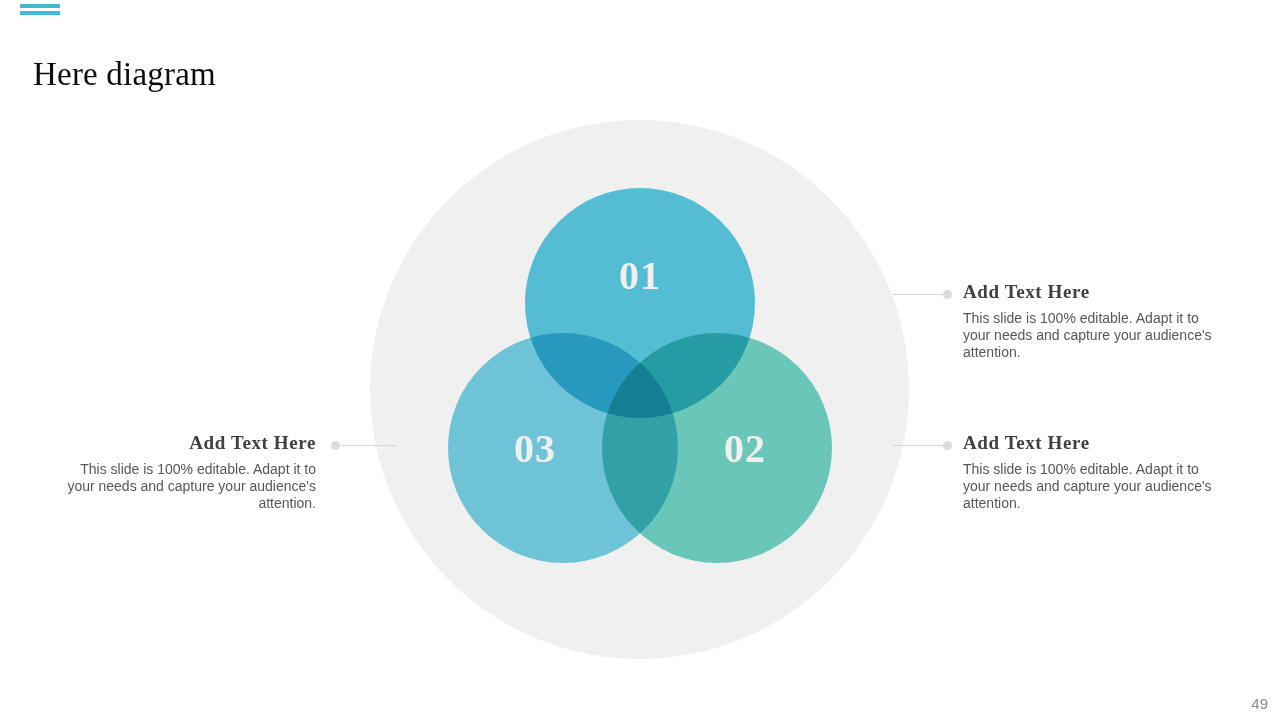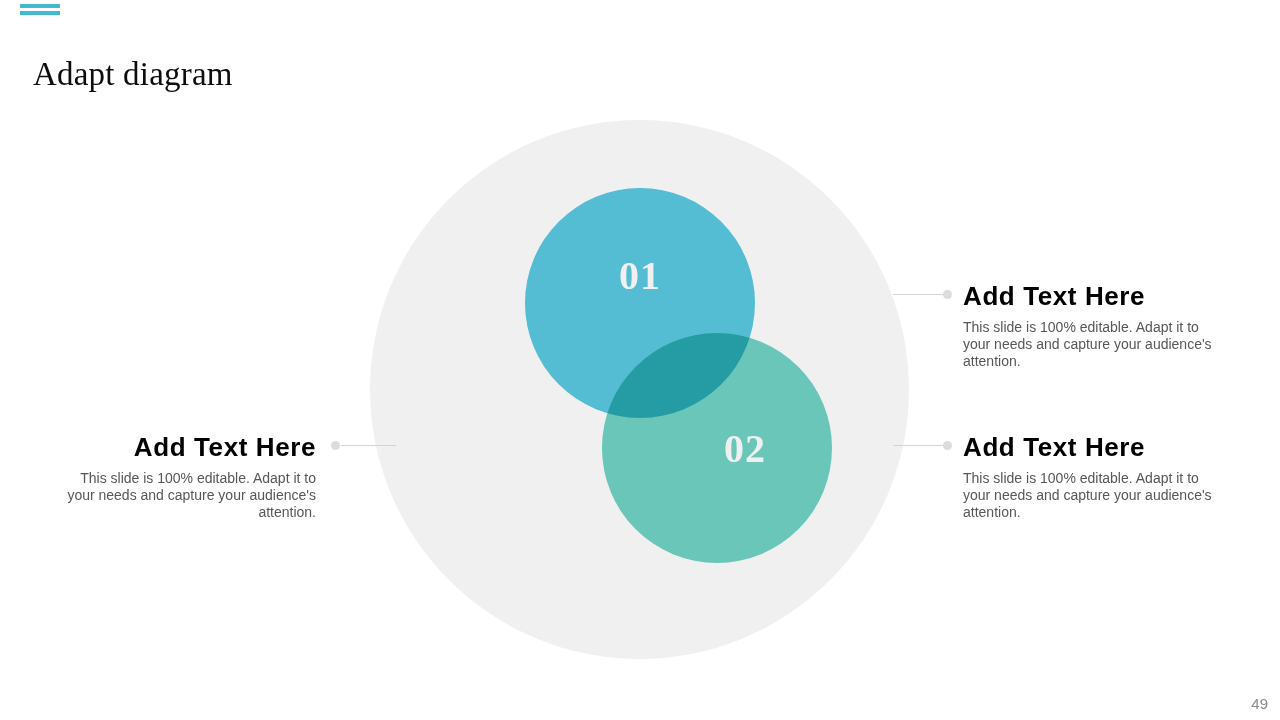--- a/index.html
+++ b/index.html
@@ -116,24 +116,24 @@
   #leader-line-right-top { left: 893px; top: 294px; width: 55px; }
   #leader-dot-right-top  { left: 943px; top: 290px; }
   #leader-line-right-bottom { left: 893px; top: 445px; width: 55px; }
   #leader-dot-right-bottom  { left: 943px; top: 441px; }
   #leader-line-left { left: 341px; top: 445px; width: 55px; }
   #leader-dot-left  { left: 331px; top: 441px; }
 
   
   .callout { position: absolute; }
   .callout-title {
-    font-family: Liberation Sans, sans-serif;
-    font-size: 26px;
+    font-family: Liberation Serif, serif;
+    font-size: 19px;
     font-weight: 700;
-    color: #000000;
+    color: #404040;
     letter-spacing: 0.6px;
     margin: 0 0 7px 0;
     white-space: nowrap;
   }
   .callout-body {
     font-family: "Liberation Sans", sans-serif;
     font-size: 14px;
     line-height: 17px;
     color: #575757;
     margin: 0;
@@ -153,34 +153,37 @@
   }
 </style>
 </head>
 <body>
 
 <div id="deco-bars">
   <div class="bar"></div>
   <div class="bar"></div>
 </div>
 
-<h1 id="page-title">Adapt diagram</h1>
+<h1 id="page-title">Here diagram</h1>
 
 <div id="venn-stage">
 
   <div id="venn-backdrop"></div>
 
   <div id="venn-circle-01" class="venn-circle">
     <span class="venn-number">01</span>
   </div>
 
   <div id="venn-circle-02" class="venn-circle">
     <span class="venn-number">02</span>
   </div>
 
+  <div id="venn-circle-03" class="venn-circle">
+    <span class="venn-number">03</span>
+  </div>
 
   <div id="leader-line-right-top" class="leader"></div>
   <div id="leader-dot-right-top" class="leader-dot"></div>
 
   <div id="leader-line-right-bottom" class="leader"></div>
   <div id="leader-dot-right-bottom" class="leader-dot"></div>
 
   <div id="leader-line-left" class="leader"></div>
   <div id="leader-dot-left" class="leader-dot"></div>
 </div>

